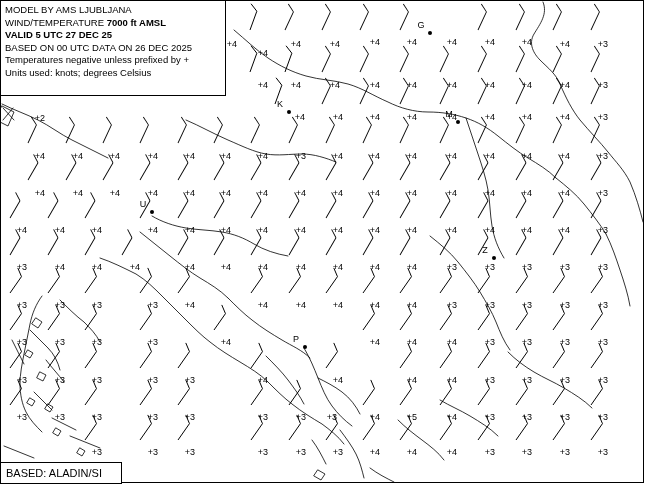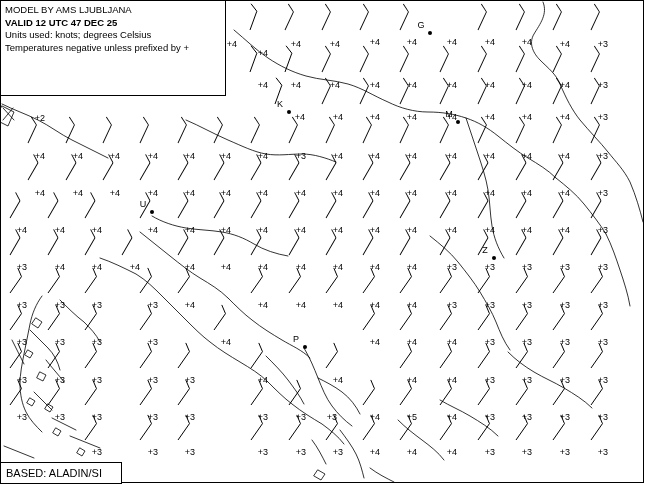--- a/index.html
+++ b/index.html
@@ -898,21 +898,23 @@
       <div class="dot" style="left: 494px; top: 258px;"></div>
       <div class="stn" style="left: 485px; top: 250px;">Z</div>
       <div class="dot" style="left: 305px; top: 347px;"></div>
       <div class="stn" style="left: 296px; top: 339px;">P</div>
     </div>
 
   <div class="frame"></div>
 
   <div class="legend">
     <div>MODEL BY AMS LJUBLJANA</div>
-    <div class="b">VALID 12 UTC 47 DEC 25</div>
+    <div><span>WIND/TEMPERATURE </span><span class="b">7000 ft AMSL</span></div>
+    <div class="b">VALID 5 UTC 27 DEC 25</div>
+    <div>BASED ON 00 UTC DATA ON 26 DEC 2025</div>
+    <div>Temperatures negative unless prefixed by +</div>
     <div>Units used: knots; degrees Celsius</div>
-    <div>Temperatures negative unless prefixed by +</div>
   </div>
 
   <div class="model">
     <span>BASED: ALADIN/SI</span>
   </div>
 </div>
 
 </body></html>

